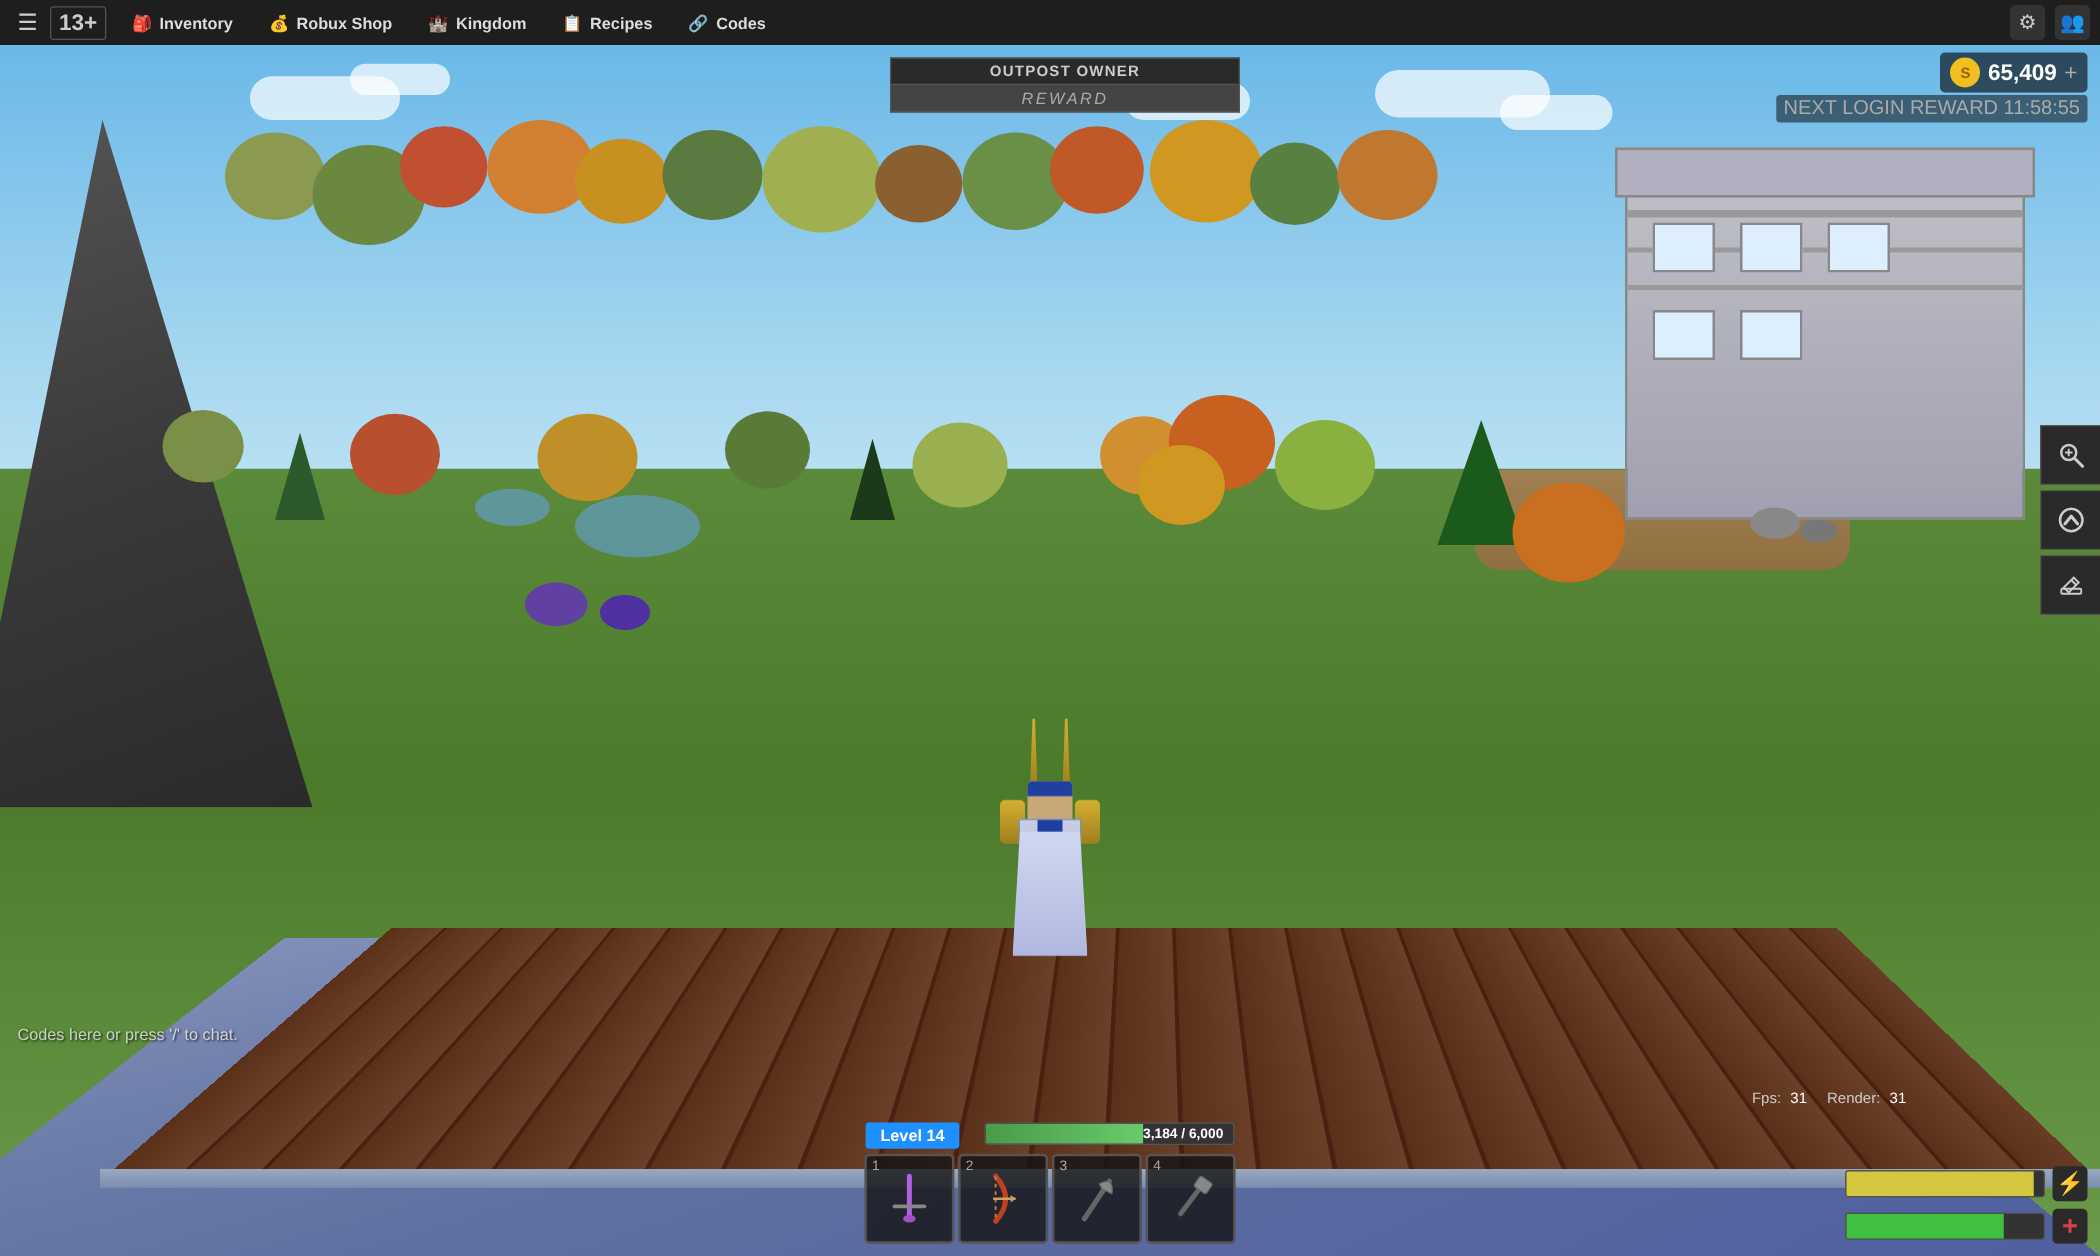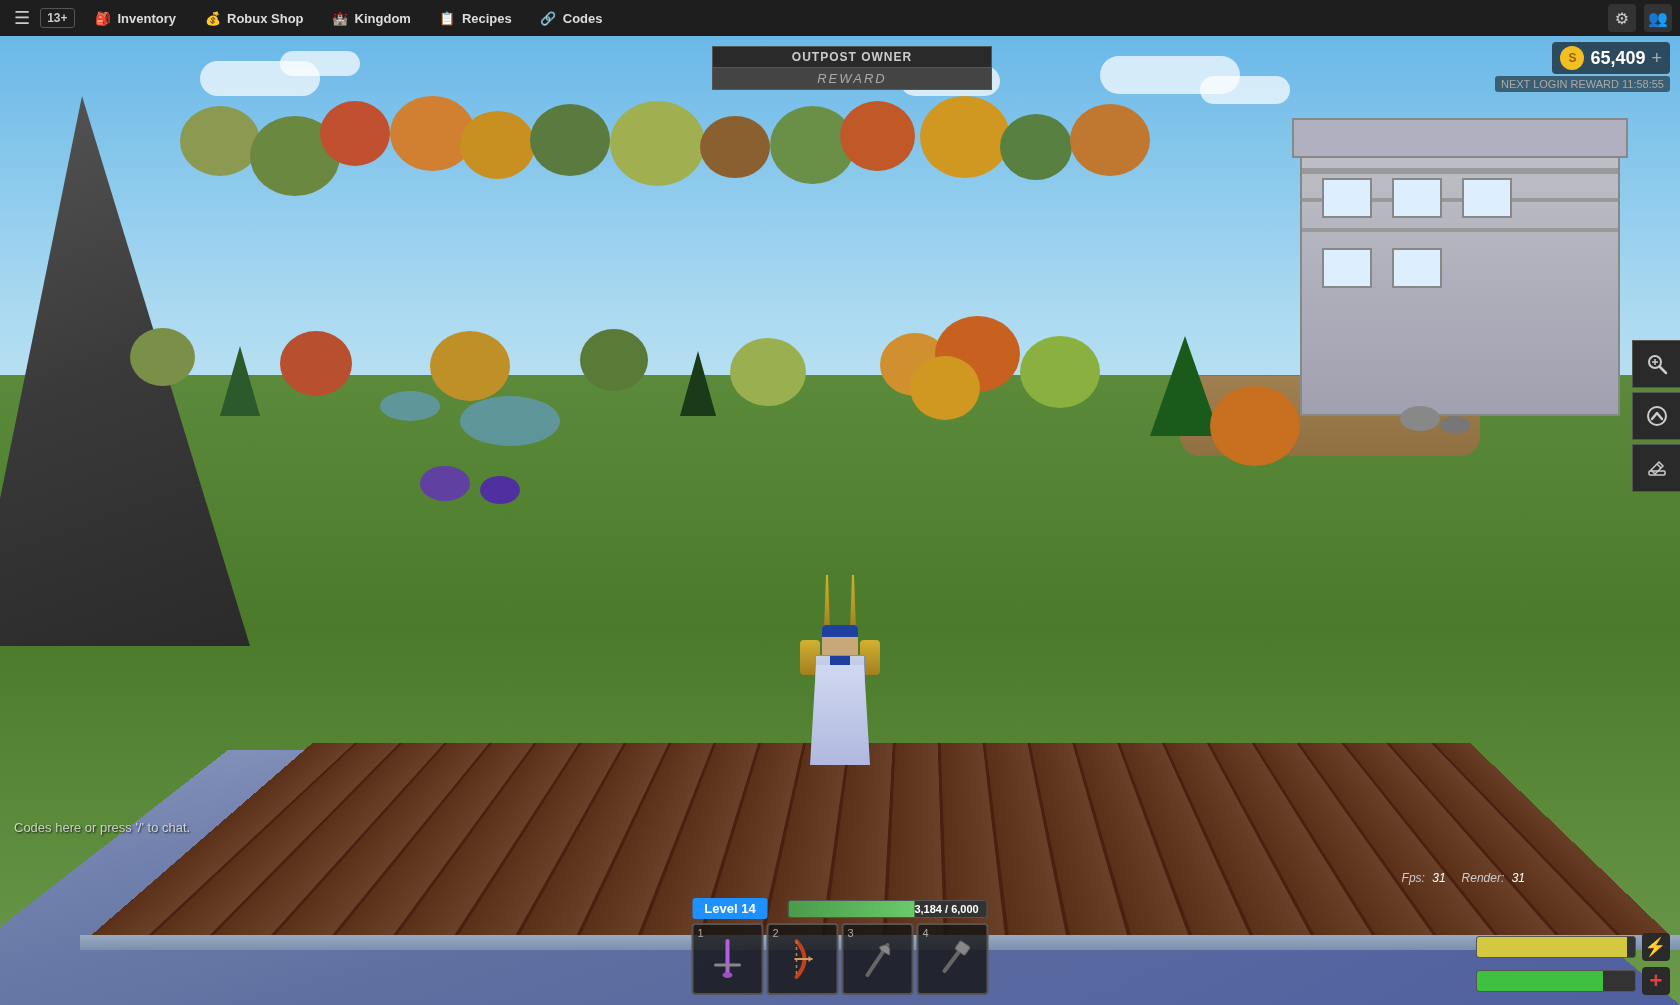--- a/index.html
+++ b/index.html
@@ -193,21 +193,21 @@
 
     .menu-icon {
       color: #ccc;
       font-size: 18px;
       cursor: pointer;
       padding: 4px 6px;
     }
 
     .player-level {
       color: #ccc;
-      font-size: 12px;
+      font-size: 18px;
       font-weight: bold;
       padding: 2px 6px;
       border: 1px solid #555;
       border-radius: 3px;
       margin-right: 4px;
     }
 
     .nav-item {
       display: flex;
       align-items: center;
@@ -327,21 +327,21 @@
     }
 
     .currency-add {
       color: #aaa;
       font-size: 18px;
       cursor: pointer;
     }
 
     .login-reward {
       color: #aaa;
-      font-size: 11px;
+      font-size: 16px;
       background: rgba(0,0,0,0.5);
       padding: 2px 6px;
       border-radius: 3px;
     }
 
     
     #chat-hint {
       position: absolute;
       bottom: 170px;
       left: 14px;
@@ -394,21 +394,21 @@
       left: 50%;
       transform: translateX(-50%);
       display: flex;
       flex-direction: column;
       align-items: center;
       gap: 4px;
     }
 
     .hotbar-info {
       display: flex;
-      align-items: center;
+      align-items: flex-start;
       gap: 20px;
     }
 
     .level-badge {
       background: #1e90ff;
       color: #fff;
       font-size: 13px;
       font-weight: bold;
       padding: 3px 12px;
       border-radius: 3px;
@@ -476,21 +476,20 @@
     }
 
     
     #fps-counter {
       position: absolute;
       bottom: 105px;
       right: 150px;
       color: #ccc;
       font-size: 12px;
       z-index: 50;
-      font-style: italic;
     }
 
     
     #right-bars {
       position: absolute;
       bottom: 10px;
       right: 10px;
       z-index: 50;
       display: flex;
       flex-direction: column;

